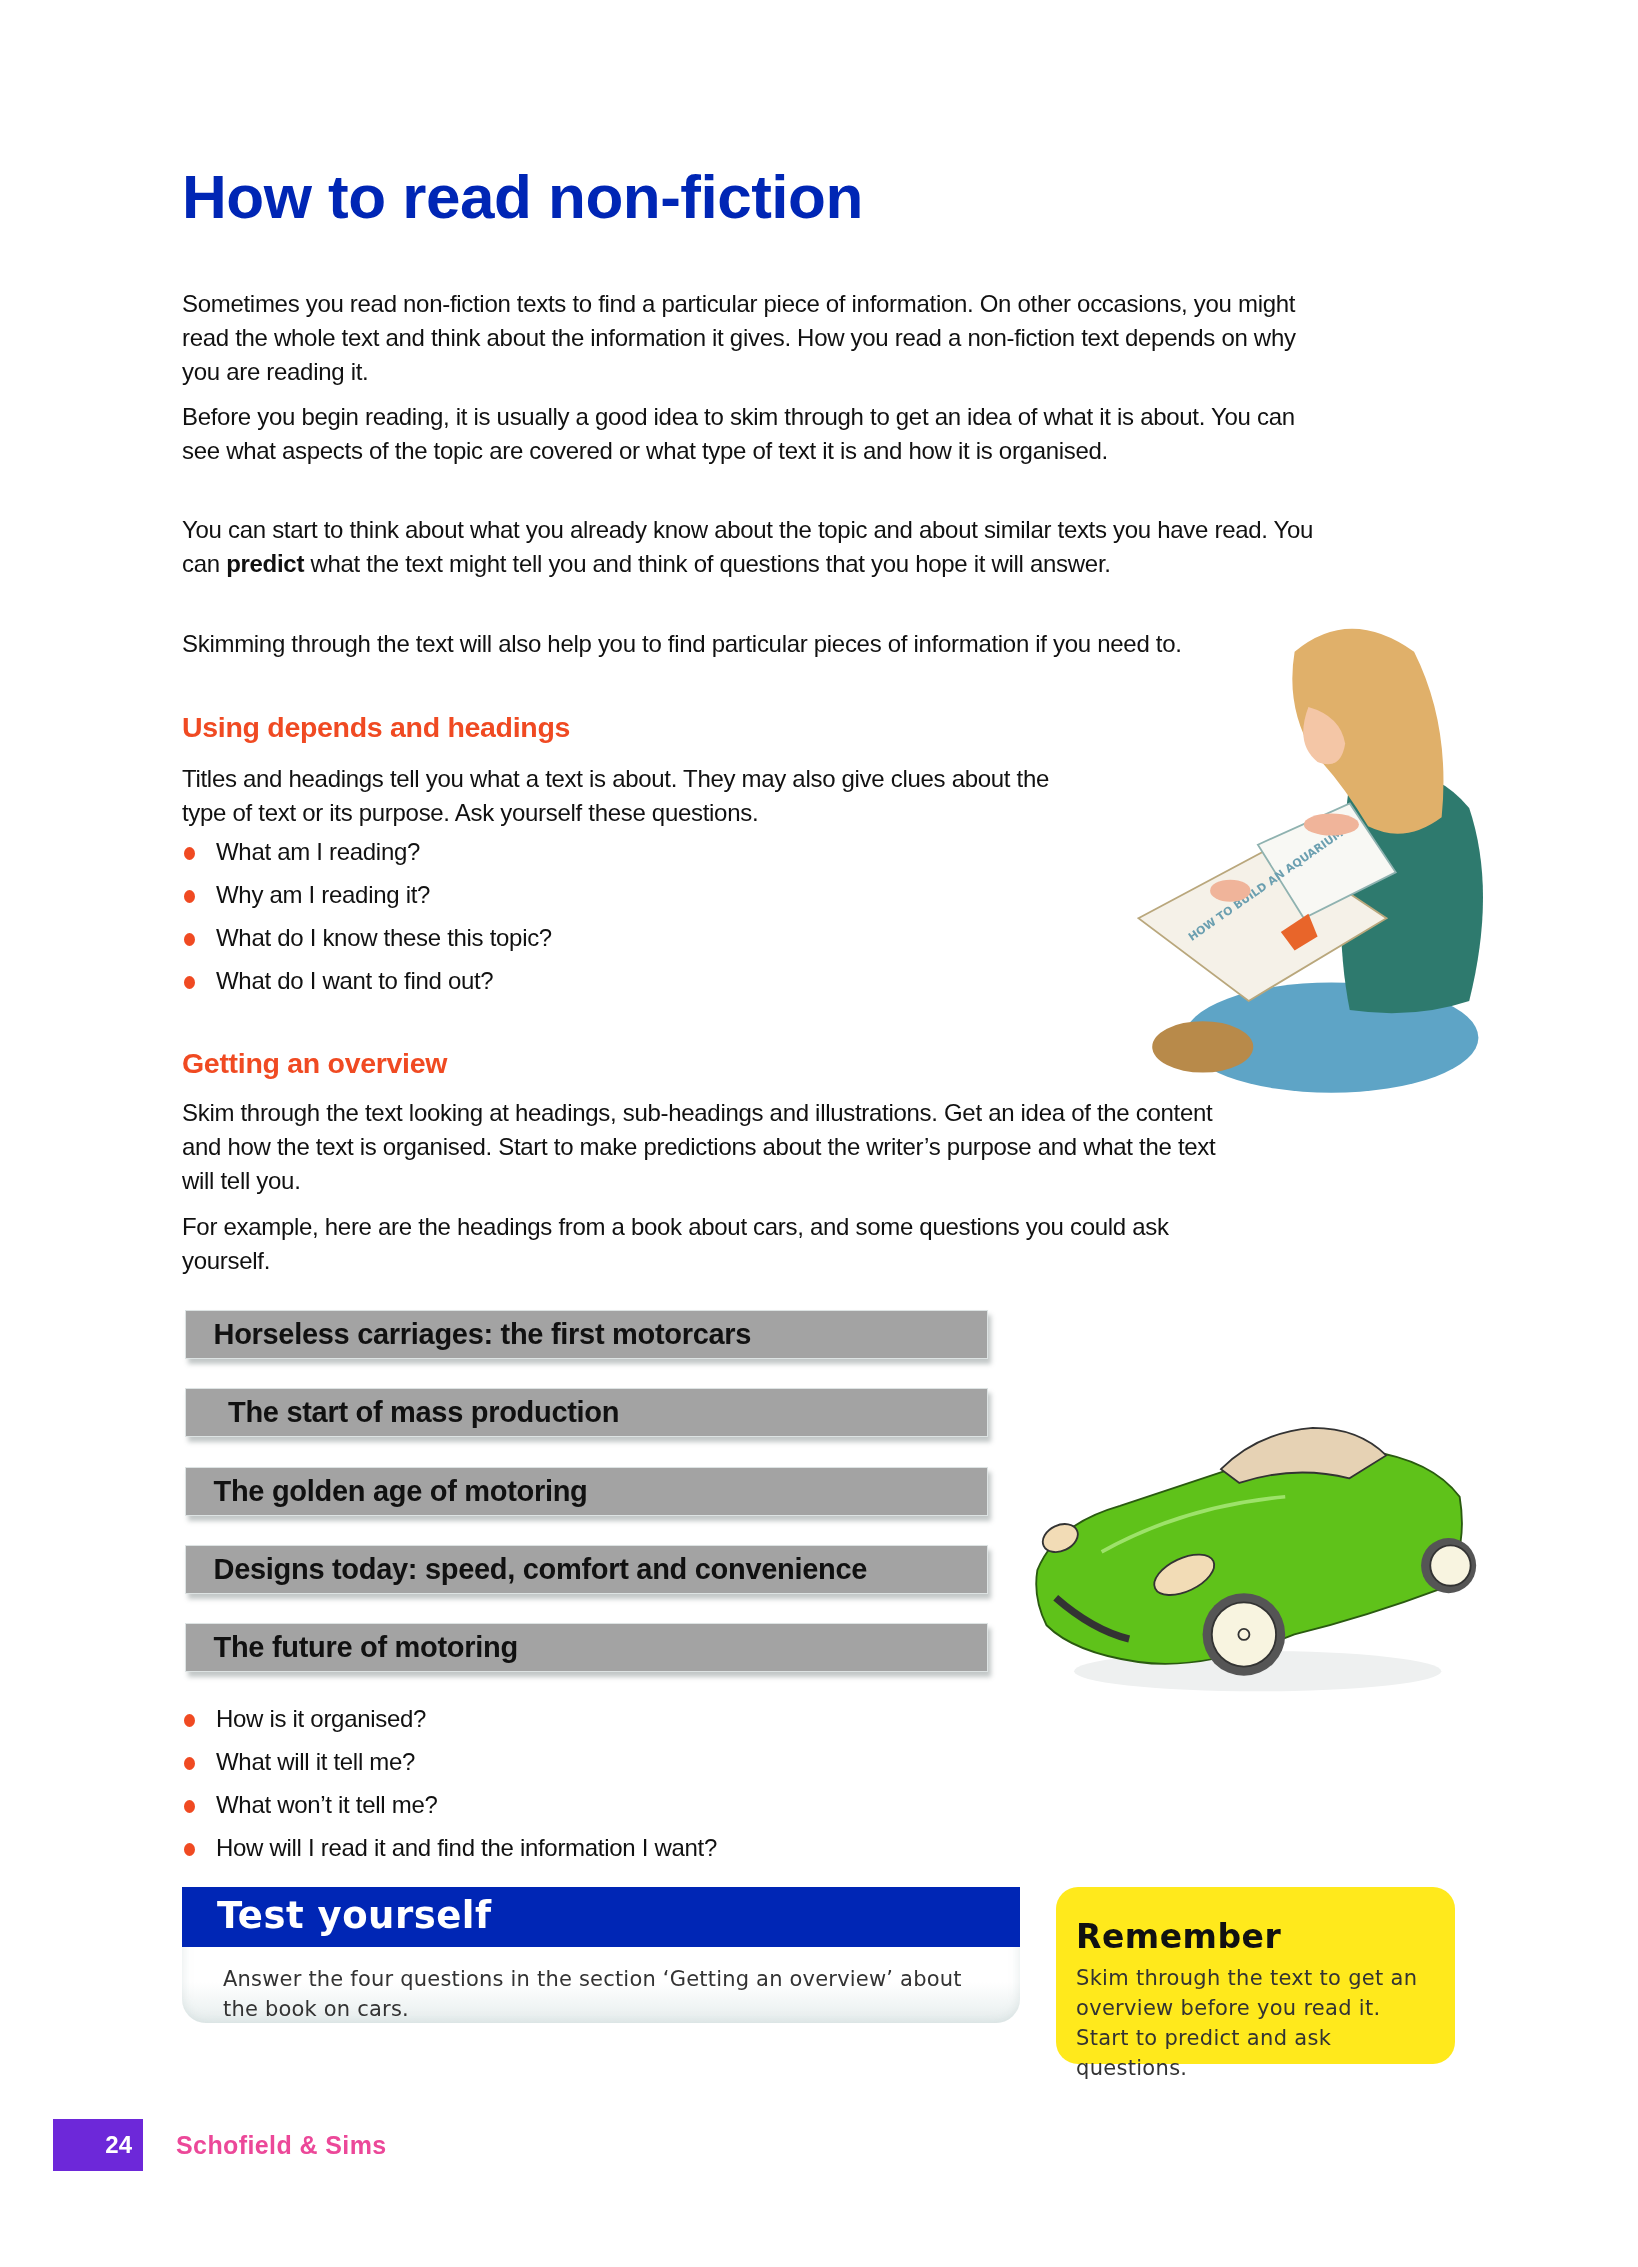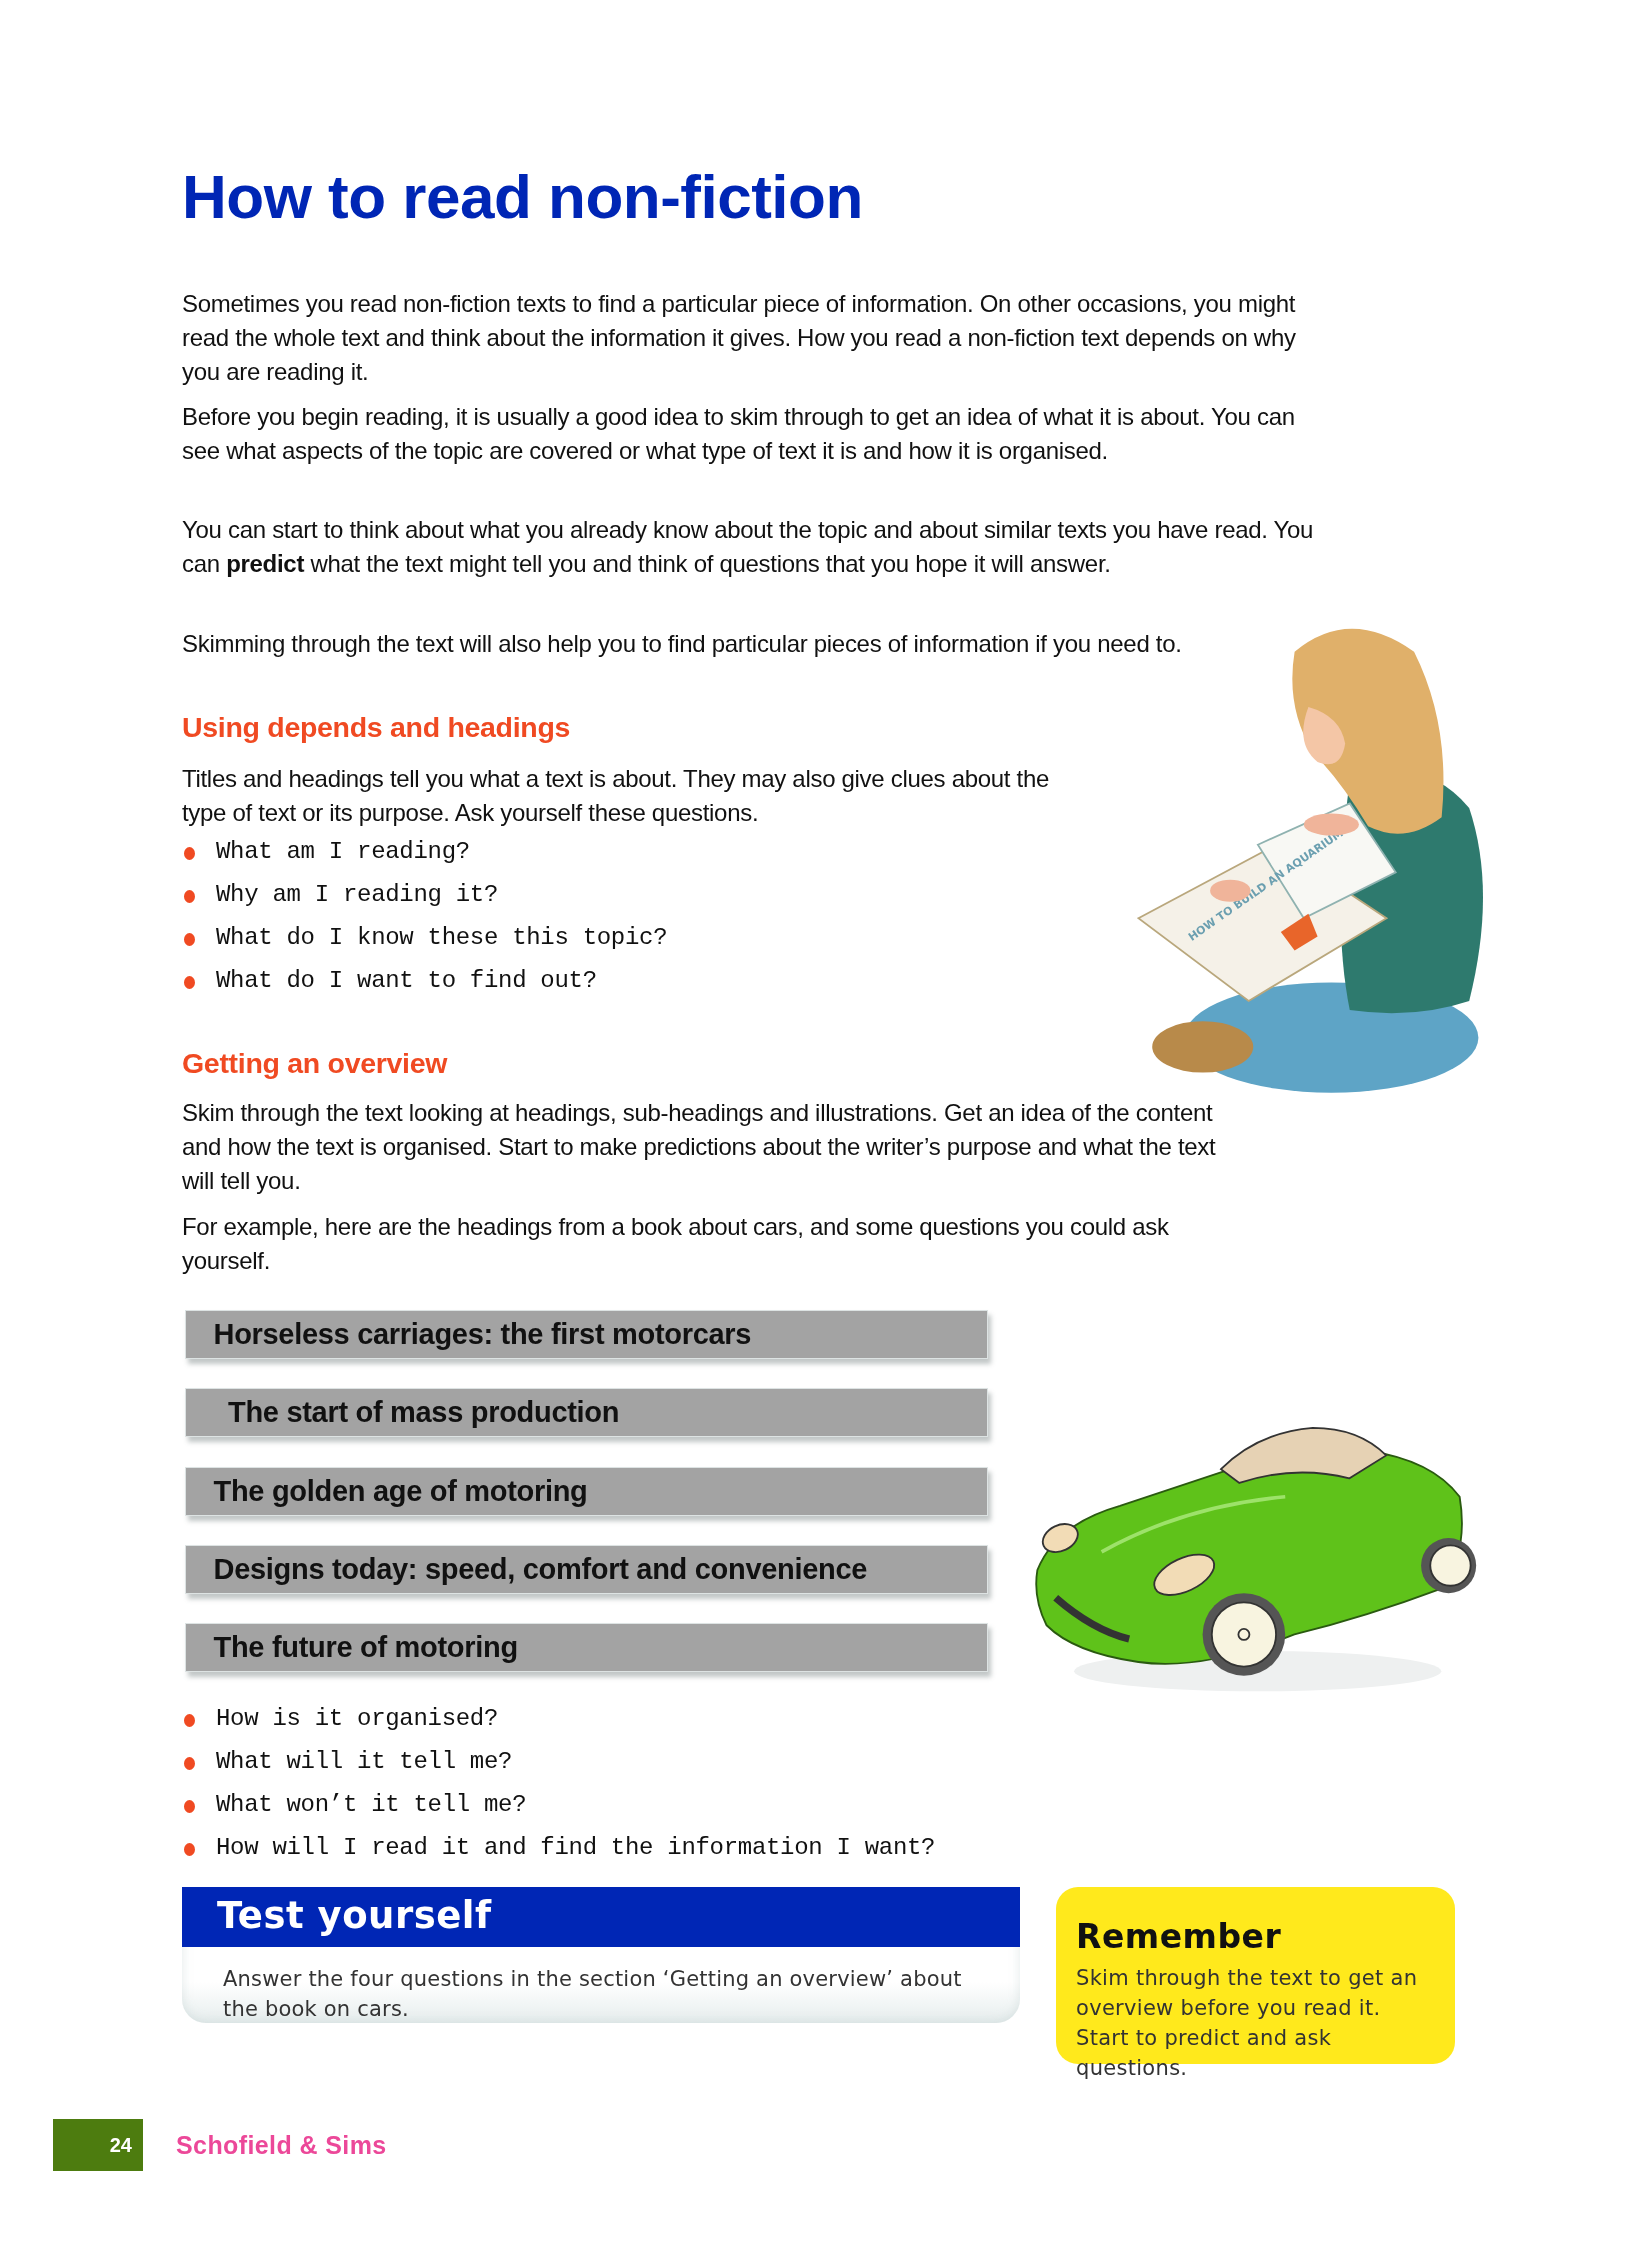--- a/index.html
+++ b/index.html
@@ -6,21 +6,21 @@
     body { width: 1638px; height: 2267px; position: relative; overflow: hidden;
            font-family: "Liberation Sans", sans-serif; color: #111; }
     .abs { position: absolute; }
     .title { left: 182px; top: 163px; font-size: 62px; font-weight: bold; color: #0026b5;
              letter-spacing: -0.5px; margin: 0; line-height: 1.1; }
     .para { left: 182px; width: 1148px; font-size: 24px; line-height: 34px; margin: 0;
             letter-spacing: -0.3px; }
     .para b { font-weight: bold; }
     .subhead { left: 182px; font-size: 28.5px; font-weight: bold; color: #f04a22; margin: 0;
                letter-spacing: -0.3px; }
-    .bullets { left: 182px; margin: 0; padding: 0; list-style: none; font-family: Liberation Mono, monospace; }
+    .bullets { left: 182px; margin: 0; padding: 0; list-style: none; }
     .bullets li { position: relative; padding-left: 34px; font-size: 24px; height: 43px;
                   line-height: 43px; letter-spacing: -0.3px; }
     .bullets .dot { position: absolute; left: 1.8px; top: 16.5px; width: 11px; height: 13px;
                     border-radius: 50%; background: #f04a22; }
     .hbox { left: 185px; width: 803px; height: 49px; background: #a3a3a3;
             border: 1.8px solid #dde3e3; box-shadow: 2.8px 4.6px 4.6px rgba(120,130,130,0.45);
             box-sizing: border-box; padding-left: 27.5px; font-size: 29px; font-weight: bold;
             line-height: 46px; letter-spacing: -0.3px; }
     .test-box { left: 182px; top: 1887px; width: 838px; height: 136px; border-radius: 0 0 24px 24px;
                 background: linear-gradient(#eef3f4, #ffffff 25%, #ffffff 70%, #e6eded);
@@ -29,22 +29,22 @@
                  padding-left: 35px; line-height: 57px; font-family: "DejaVu Sans", sans-serif;
                  letter-spacing: 0.5px; }
     .test-text { padding: 16.5px 35px 0 41px; font-size: 21px; line-height: 30px; color: #333;
                  font-family: "DejaVu Sans", sans-serif; letter-spacing: 0.2px; }
     .remember { left: 1056px; top: 1887px; width: 399px; height: 177px; background: #ffe91c;
                 border-radius: 22px; box-sizing: border-box; padding: 30px 20px; }
     .remember-title { font-family: "DejaVu Sans", sans-serif; font-size: 33px; font-weight: bold;
                       color: #111; margin: 0 0 7.3px 0; letter-spacing: 0.5px; }
     .remember-text { font-family: "DejaVu Sans", sans-serif; font-size: 21px; line-height: 30px;
                      color: #333; letter-spacing: 0.3px; }
-    .footer-num { left: 53px; top: 2119px; width: 90px; height: 52px; background: #4d7c0f;
-                  color: #fff; font-weight: bold; font-size: 20px; text-align: right;
+    .footer-num { left: 53px; top: 2119px; width: 90px; height: 52px; background: #6d28d9;
+                  color: #fff; font-weight: bold; font-size: 24px; text-align: right;
                   box-sizing: border-box; padding-right: 11px; line-height: 52px; }
     .footer-pub { left: 176px; top: 2119px; line-height: 52px; font-size: 25px; font-weight: bold;
                   color: #ec4899; letter-spacing: 0.4px; }
     .illus { }
   </style>
 </head>
 <body>
 
 <h1 class="abs title">How to read non-fiction</h1>
 

